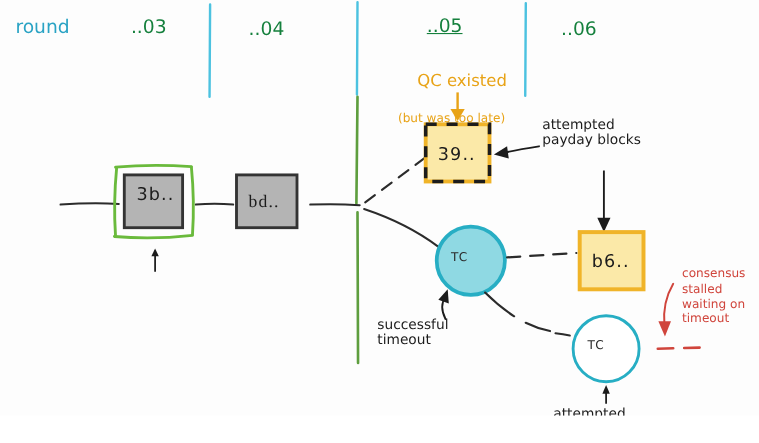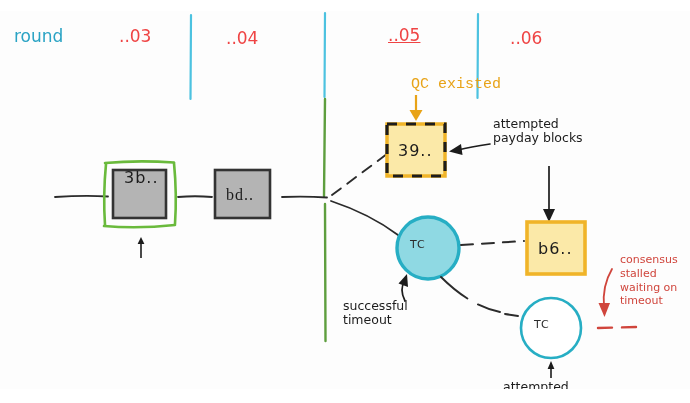--- a/index.html
+++ b/index.html
@@ -9,41 +9,40 @@
   }
   body {
     font-family: "DejaVu Sans", sans-serif;
   }
   #canvas {
     position: relative;
     width: 690px;
     height: 378px;
     background: #fdfdfd;
     overflow: hidden;
-    margin-top: 11px;
   }
   svg.layer {
     position: absolute;
     left: 0;
     top: 0;
     width: 690px;
     height: 403px;
   }
   .lbl {
     position: absolute;
     white-space: pre;
     line-height: 1.15;
   }
   .round-hdr {
     color: #2aa3c4;
     font-size: 17px;
     font-family: "DejaVu Sans", sans-serif;
   }
   .round-num {
-    color: #ef4444;
+    color: #15803d;
     font-size: 17px;
   }
   .qc-note {
     color: #e8a317;
     font-size: 15px;
     text-align: center;
   }
   .qc-note .sub {
     font-size: 11px;
     display: block;
@@ -147,25 +146,26 @@
   <div class="lbl round-hdr" style="left:14px; top:16px;">round</div>
 
   <div class="lbl round-num" style="left:119px; top:16px;">..03</div>
 
   <div class="lbl round-num" style="left:226px; top:18px;">..04</div>
 
   <div class="lbl round-num" style="left:388px; top:15px;text-decoration:underline;">..05</div>
 
   <div class="lbl round-num" style="left:510px; top:18px;">..06</div>
 
-  <div class="lbl qc-note" style="left:375px; top:48px; width:125px;font-family:Liberation Mono, monospace;">
+  <div class="lbl qc-note" style="left:348px; top:48px; width:125px;">
     <span>QC existed</span>
+    <span class="sub">(but was too late)</span>
   </div>
 
-  <div class="blk-text" style="left:124px; top:157px;">3b..</div>
+  <div class="blk-text" style="left:124px; top:167px;">3b..</div>
 
   <div class="blk-text" style="left:226px; top:175px;font-family:Liberation Serif, serif;">bd..</div>
 
   <div class="blk-text" style="left:398px; top:130px;">39..</div>
 
   <div class="blk-text" style="left:538px; top:228px;">b6..</div>
 
   <div class="tc-text" style="left:410px; top:227px;">TC</div>
 
   <div class="tc-text" style="left:534px; top:307px;">TC</div>

